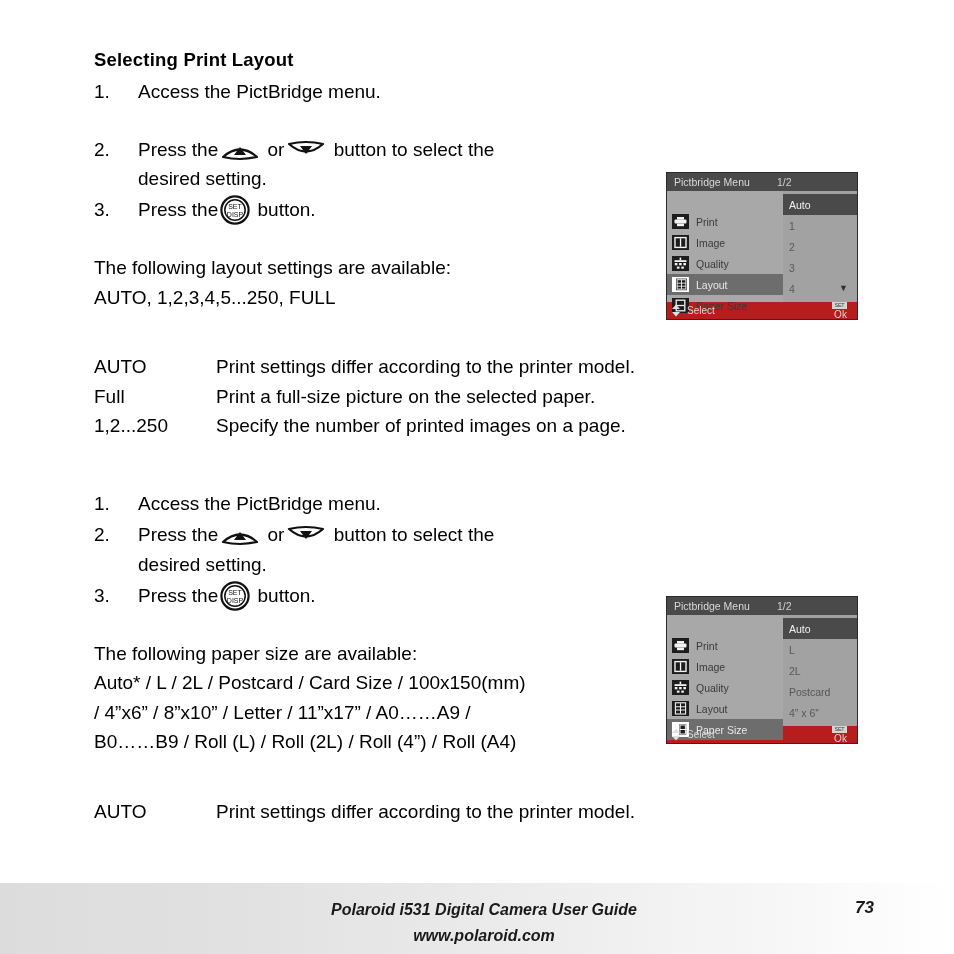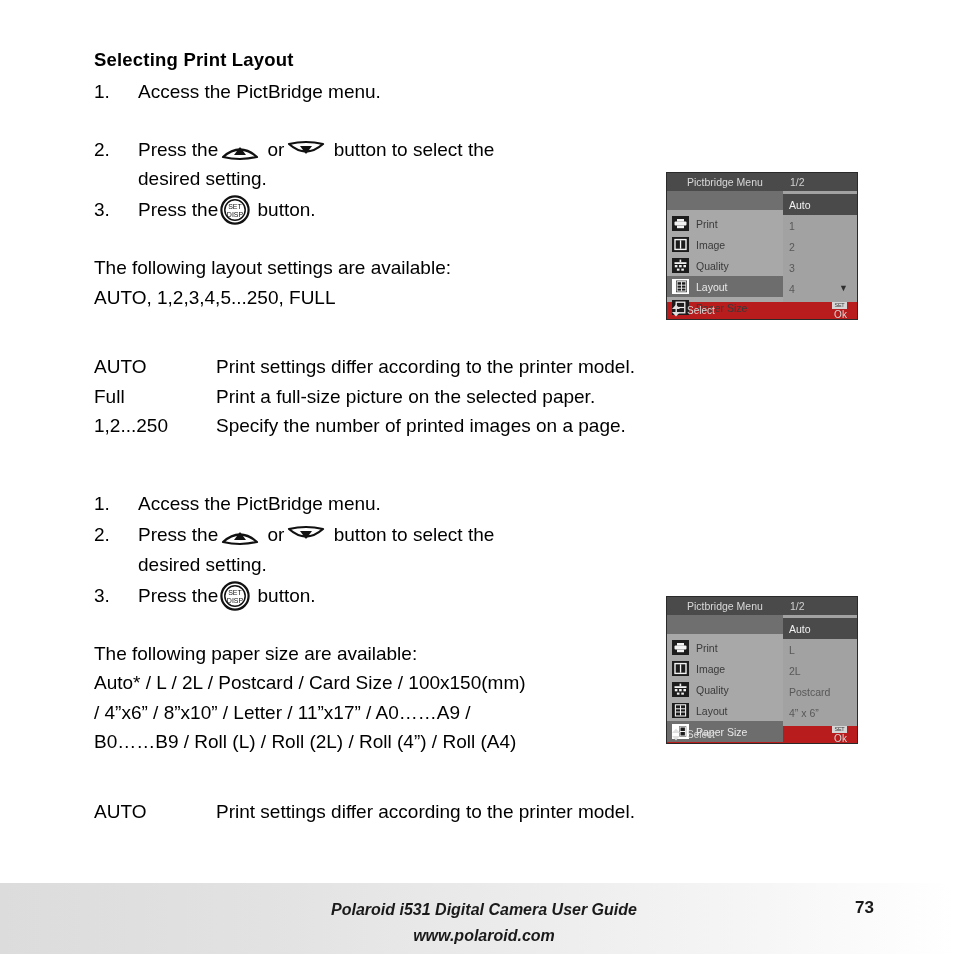--- a/index.html
+++ b/index.html
@@ -116,37 +116,36 @@
     font-family: "Liberation Sans", sans-serif;
     overflow: hidden;
   }
   .lcd-header {
     height: 18px;
     background: #4a4a4a;
     color: #d9d9d9;
     font-size: 10.5px;
     display: flex;
     align-items: center;
-    padding: 0 0 0 20px;
+    padding: 0 0 0 7px;
     box-sizing: border-box;
   }
   .lcd-header .title { flex: 0 0 103px; }
   .lcd-header .pageno { color: #d0d0d0; }
 
   .lcd-body {
     display: flex;
     height: 111px;
     background: #6f6f6f;
   }
   .lcd-left {
     width: 116px;
     background: #a8a8a8;
-    padding-top: 3px;
-    box-sizing: border-box;
-    margin-top: 19px;
+    padding-top: 20px;
+    box-sizing: border-box;
   }
   .lcd-right {
     flex: 1;
     background: #a2a2a2;
     padding-top: 3px;
     box-sizing: border-box;
     position: relative;
   }
 
   .menu-row {
@@ -250,20 +249,21 @@
     font-weight: bold;
     font-size: 16px;
     line-height: 1.65;
     color: #1a1a1a;
   }
   .footer-pageno {
     position: absolute;
     right: 0;
     top: 1px;
     font-family: "Liberation Sans", sans-serif;
+    font-style: italic;
     font-weight: bold;
     font-size: 17px;
     color: #1a1a1a;
   }
 </style>
 </head>
 <body>
 
 <div class="page">
 

